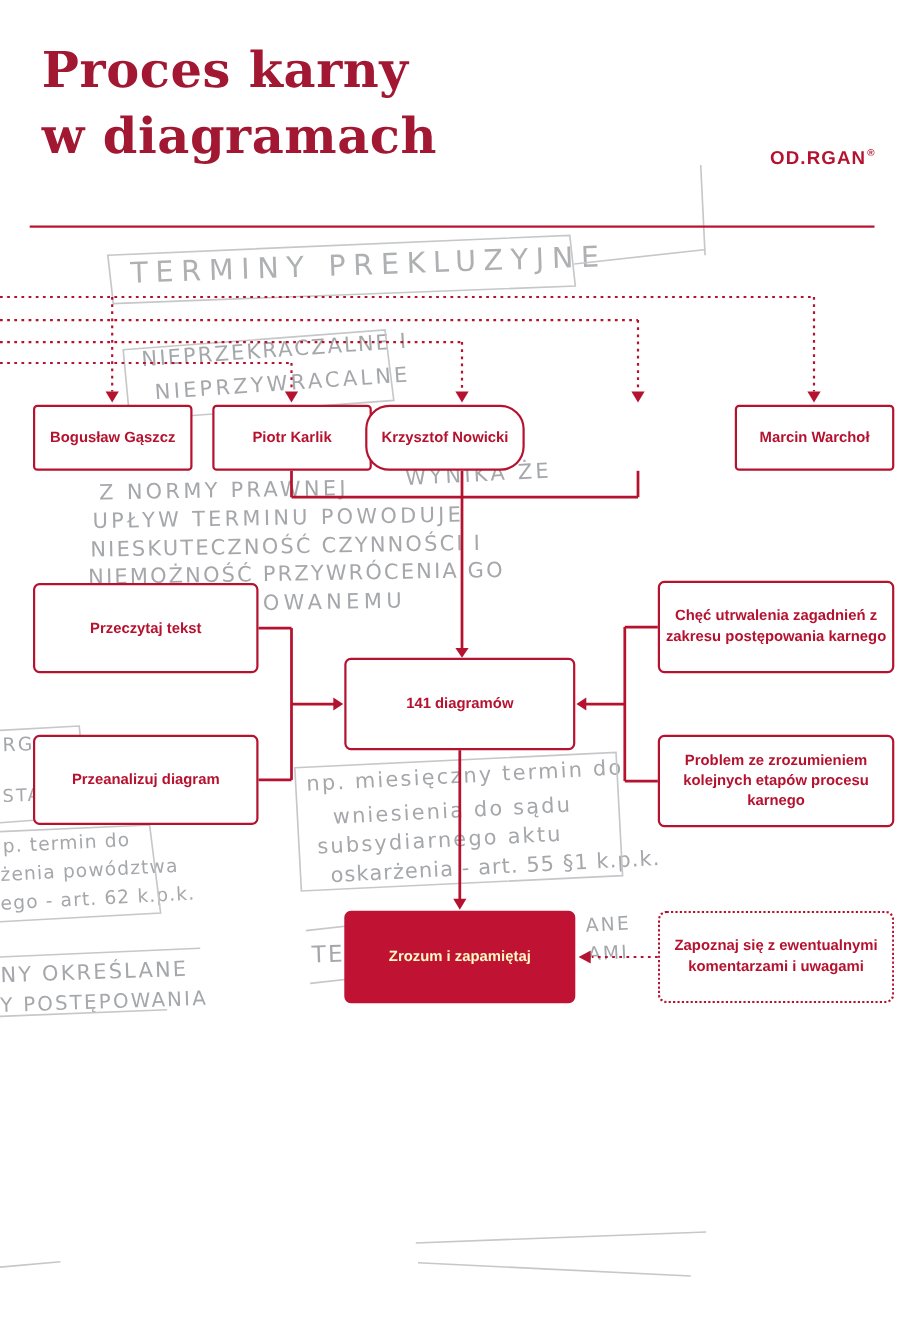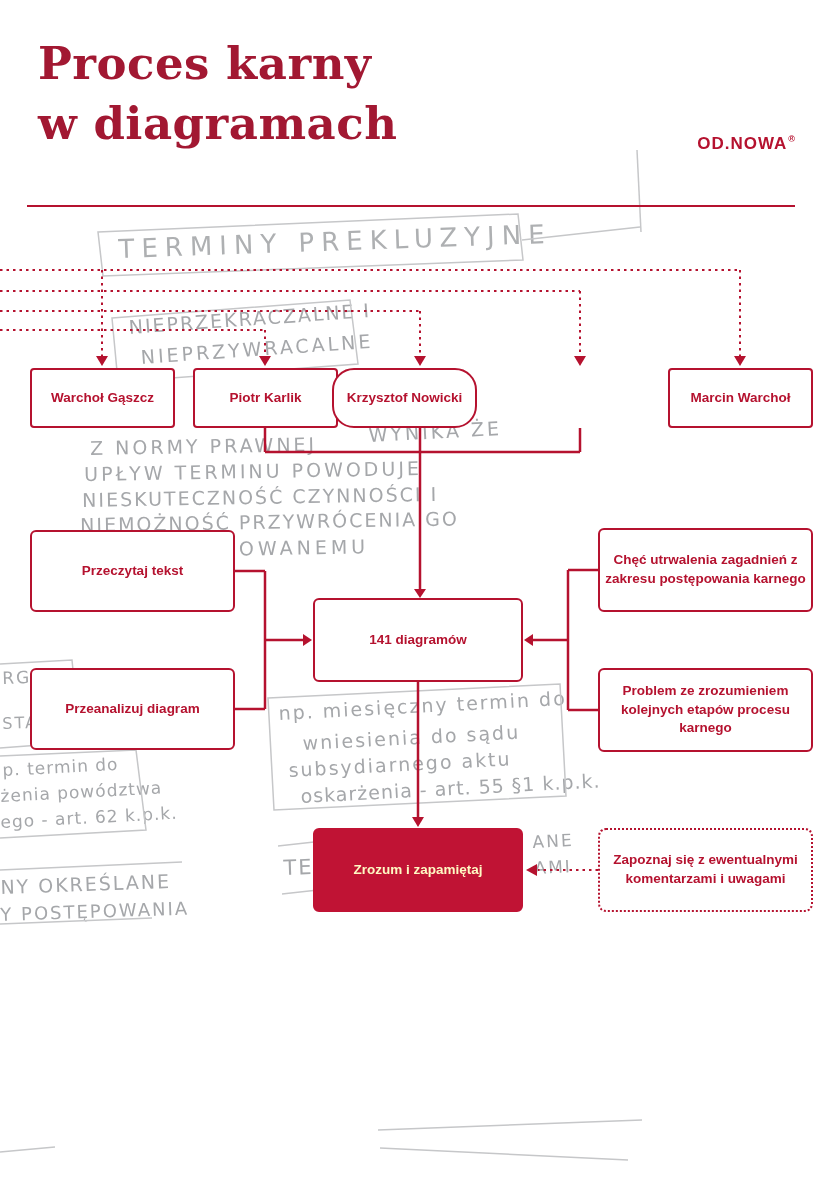--- a/index.html
+++ b/index.html
@@ -136,27 +136,27 @@
       <line x1="418" y1="682" x2="418" y2="818"></line>
     </g>
   </svg>
 
   <div class="title">
     <div>Proces karny</div>
     <div>w diagramach</div>
   </div>
 
   <div class="logo">
-    <span>OD.NOWA</span><span class="reg">®</span>
+    <span>OD.RGAN</span><span class="reg">®</span>
   </div>
 
   <div class="rule"></div>
 
   <div class="box author" style="left:30px;">
-      <span>Warchoł Gąszcz</span>
+      <span>Bogusław Gąszcz</span>
     </div>
   <div class="box author" style="left:193px;">
       <span>Piotr Karlik</span>
     </div>
   <div class="box author" style="left:332px;border-radius:22px;">
       <span>Krzysztof Nowicki</span>
     </div>
   <div class="box author" style="left:668px;">
       <span>Marcin Warchoł</span>
     </div>

